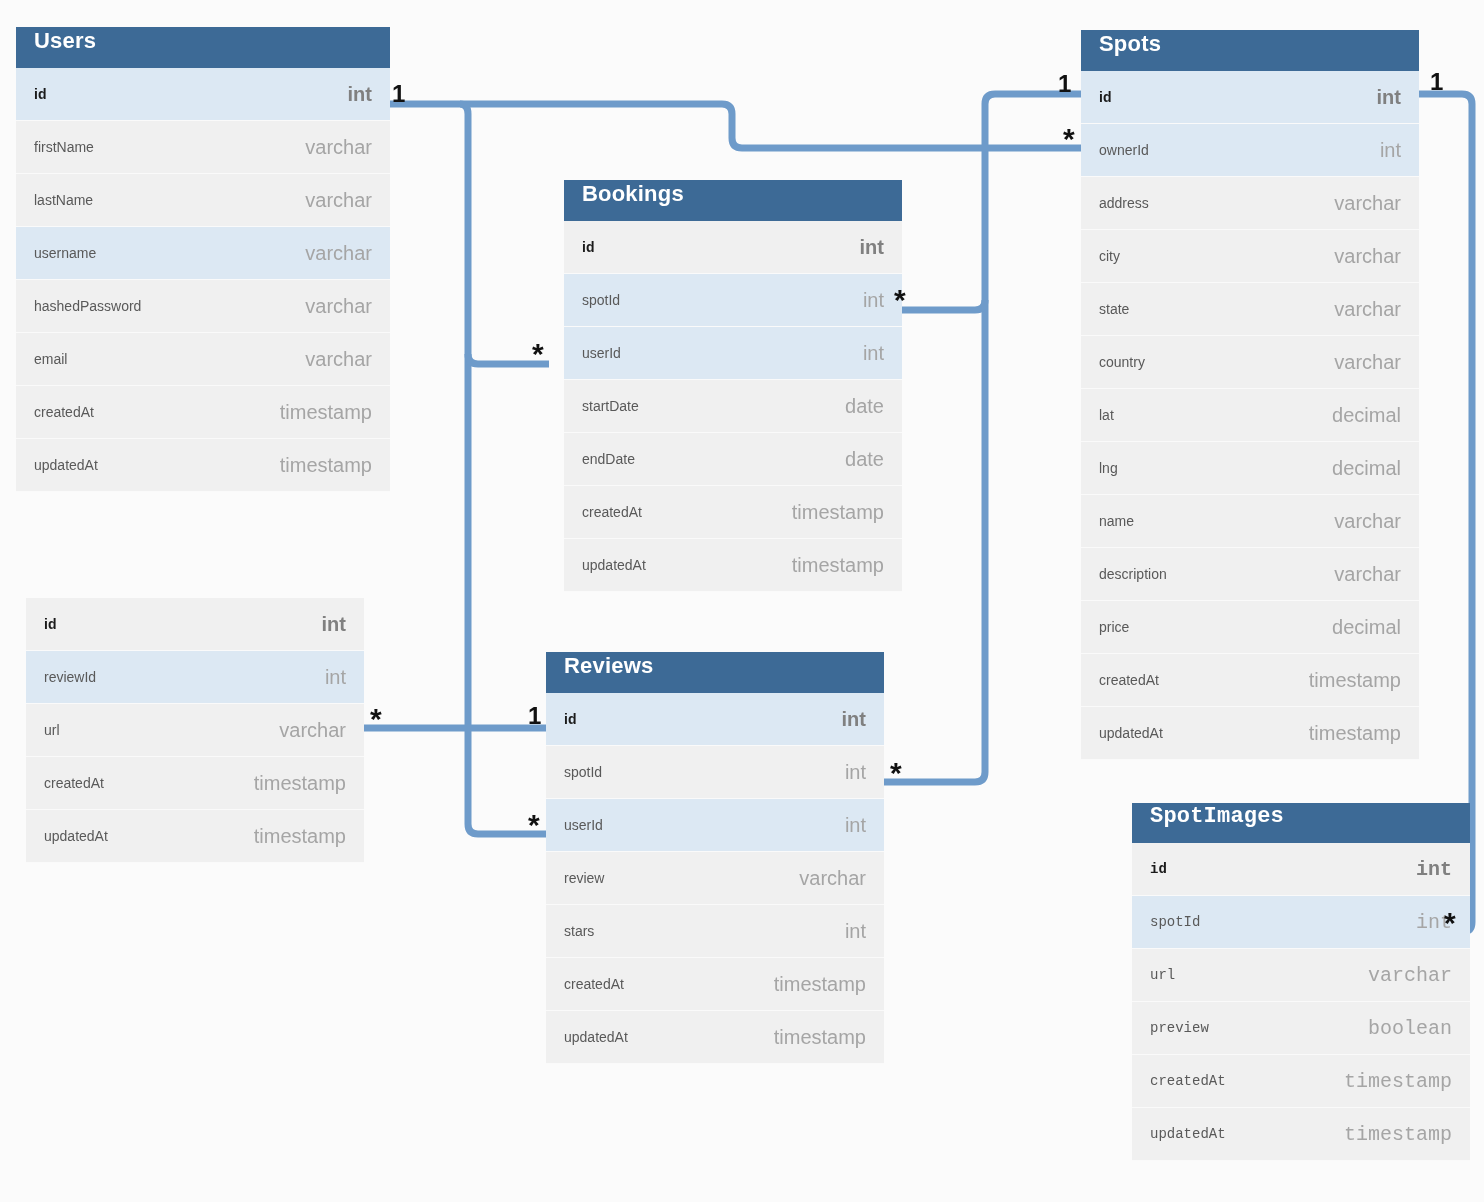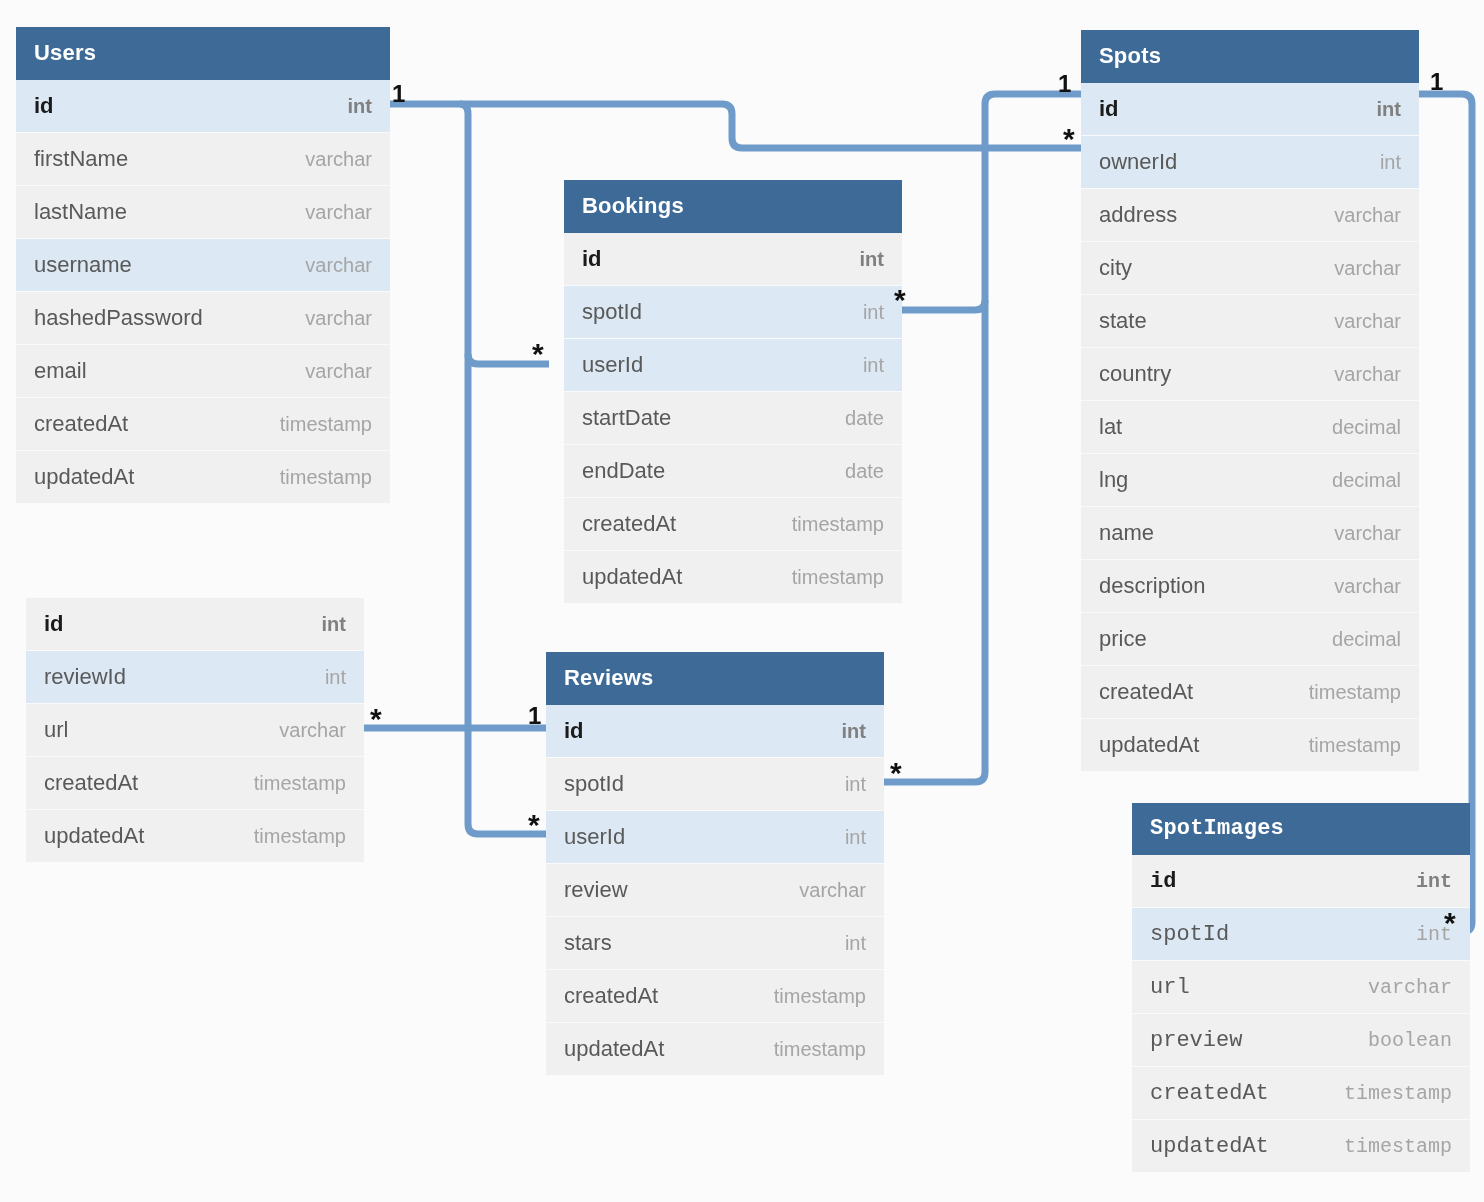--- a/index.html
+++ b/index.html
@@ -32,37 +32,37 @@
   .entity {
     position: absolute;
     z-index: 2;
     box-sizing: border-box;
   }
   .entity-header {
     background: #3d6a96;
     color: #ffffff;
     font-size: 22px;
     font-weight: bold;
-    padding: 13px 18px 14px 18px;
+    padding: 1px 18px 14px 18px;
     letter-spacing: 0.2px;
     box-sizing: border-box;
   }
   .field-row {
     display: flex;
     align-items: center;
     justify-content: space-between;
     padding: 0 18px;
     height: 53px;
     box-sizing: border-box;
     border-bottom: 1px solid #fafafa;
   }
   .field-row.plain  { background: #f0f0f0; }
   .field-row.key    { background: #dce8f3; }
   .field-name {
-    font-size: 22px;
+    font-size: 14px;
     color: #595959;
     white-space: nowrap;
   }
   .field-type {
     font-size: 20px;
     color: #a5a5a5;
     white-space: nowrap;
   }
   .field-row.pk .field-name {
     color: #1b1b1b;

